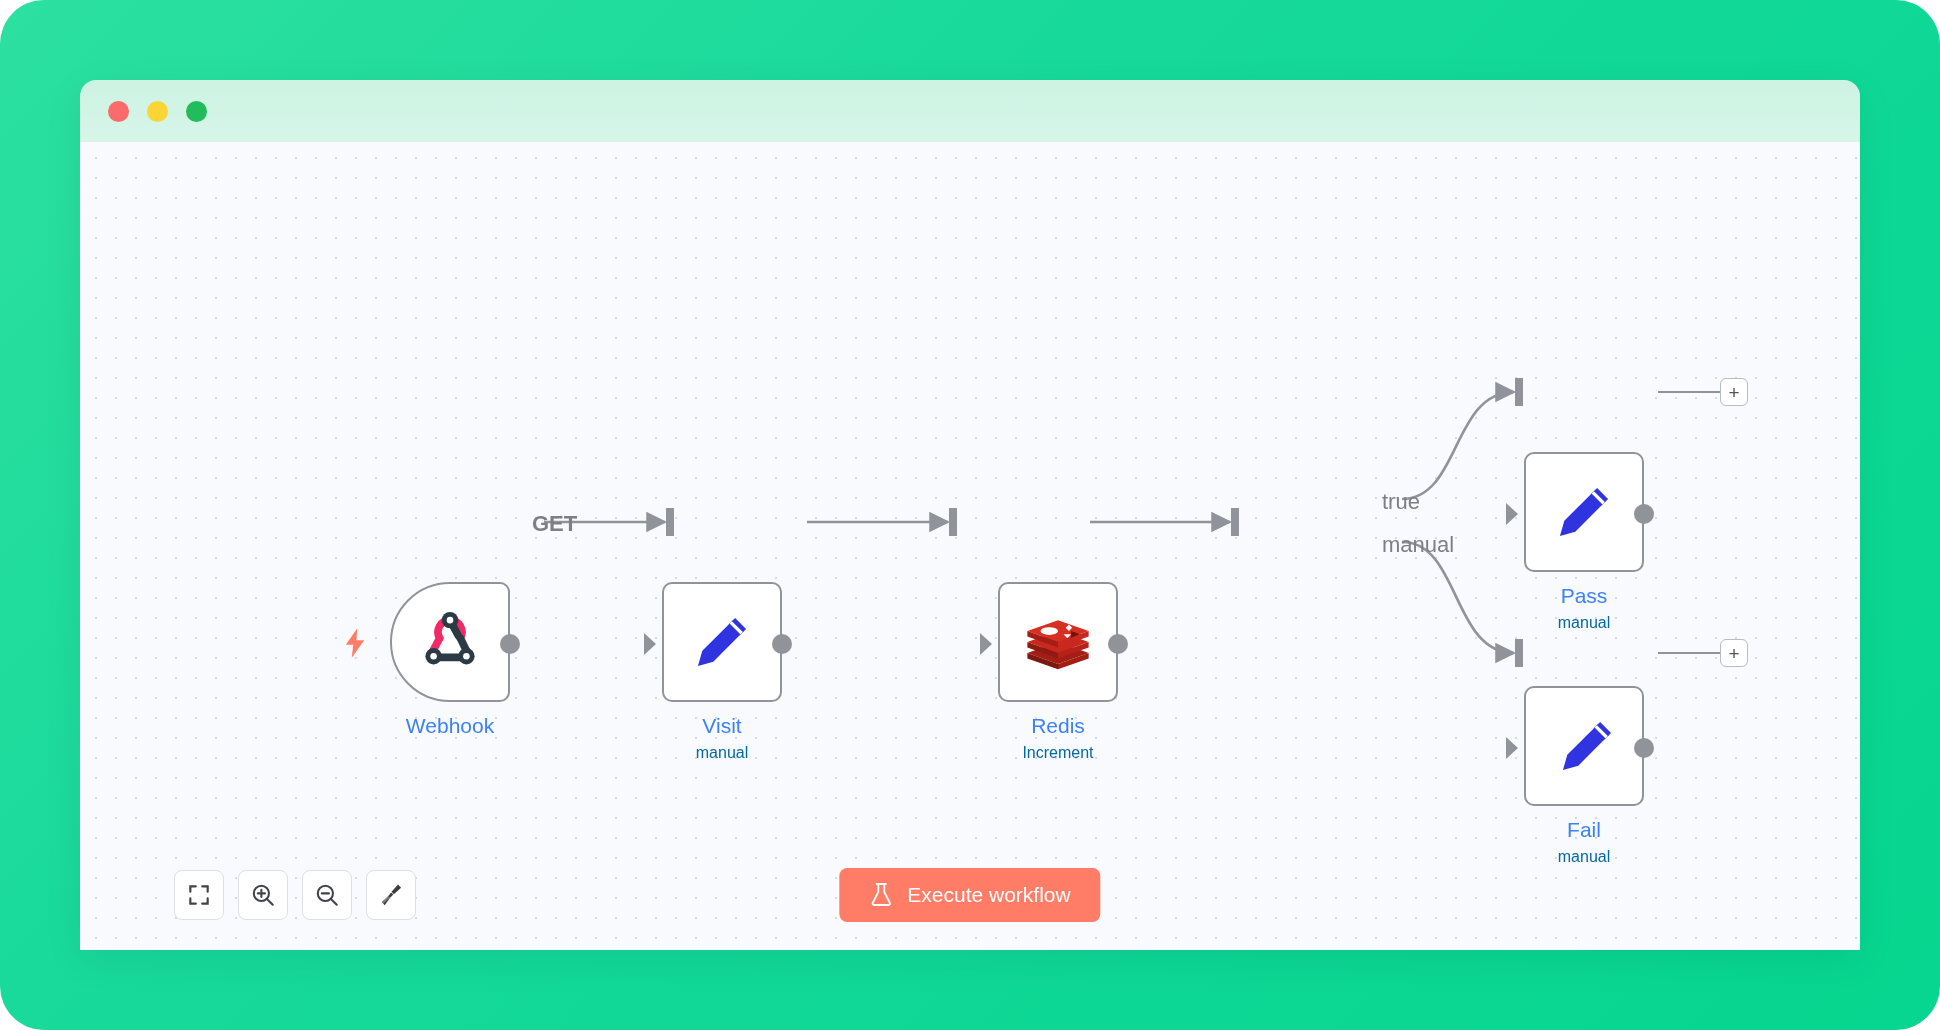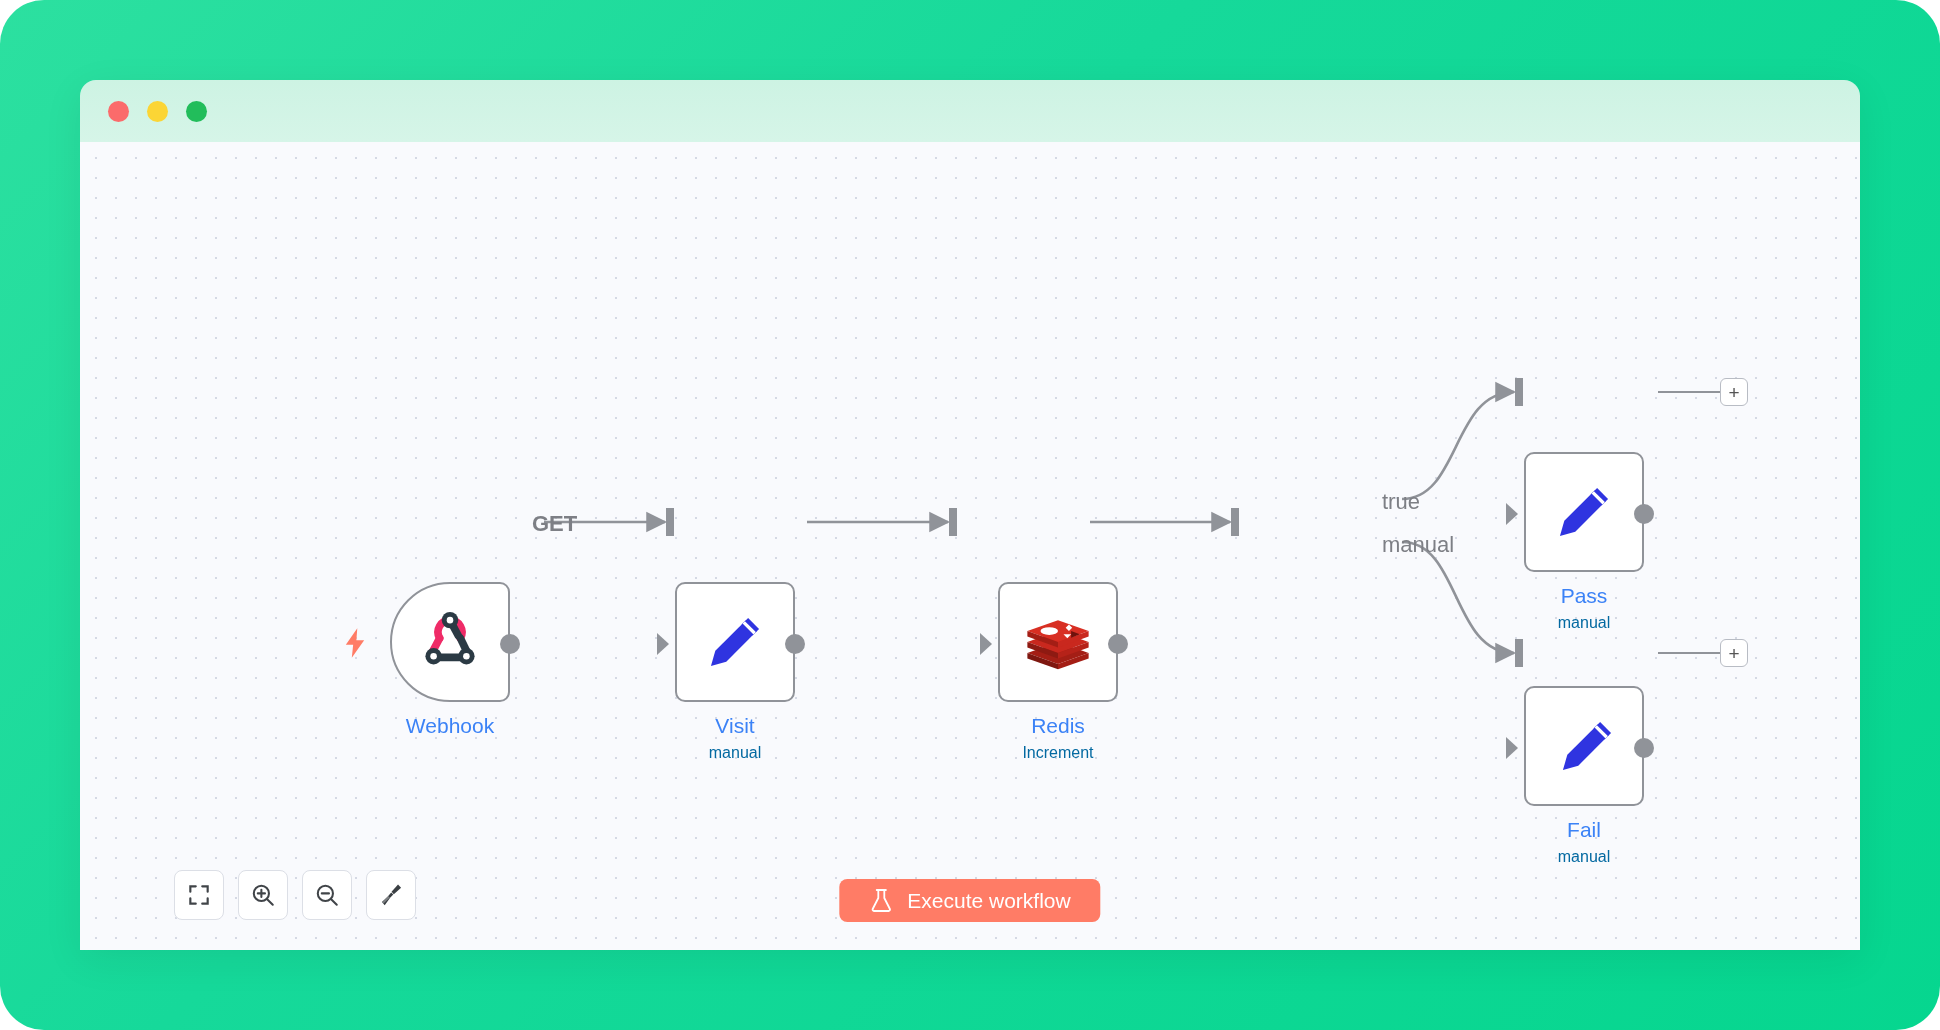--- a/index.html
+++ b/index.html
@@ -164,21 +164,21 @@
     justify-content: center;
     cursor: pointer;
   }
   .tool-btn svg { width: 26px; height: 26px; }
 
   #execute-btn {
     position: absolute;
     left: 50%;
     transform: translateX(-50%);
     bottom: 28px;
-    height: 43px;
+    height: 54px;
     padding: 0 30px;
     background: #ff7c66;
     border: none;
     border-radius: 8px;
     color: #fff;
     font-size: 21px;
     font-family: "Liberation Sans", sans-serif;
     display: flex;
     align-items: center;
     gap: 14px;
@@ -247,21 +247,21 @@
           <circle cx="47" cy="45" r="3" fill="#fff"></circle>
           <circle cx="32" cy="12" r="3" fill="#fff"></circle>
         </svg>
         <span class="out-dot"></span>
         <div class="node-caption">
           <div class="node-title">Webhook</div>
         </div>
       </div>
       <span class="port-label" style="left:452px; top:369px;font-weight:bold;">GET</span>
 
-      <div class="node" style="left:595px; top:440px;">
+      <div class="node" style="left:582px; top:440px;">
         <svg class="node-icon" viewBox="0 0 64 64">
           <path d="M10,54 L14,40 L42,12 L52,22 L24,50 Z" fill="#2f34e0"></path>
           <path d="M44,10 L54,20 L48,26 L38,16 Z" fill="#2f34e0"></path>
           <path d="M40,14 L50,24" stroke="#fff" stroke-width="3" fill="none"></path>
         </svg>
         <svg class="in-arrow" viewBox="0 0 22 26">
           <path d="M0,2 L12,13 L0,24 Z" fill="#909399"></path>
         </svg>
         <span class="out-dot"></span>
         <div class="node-caption">

